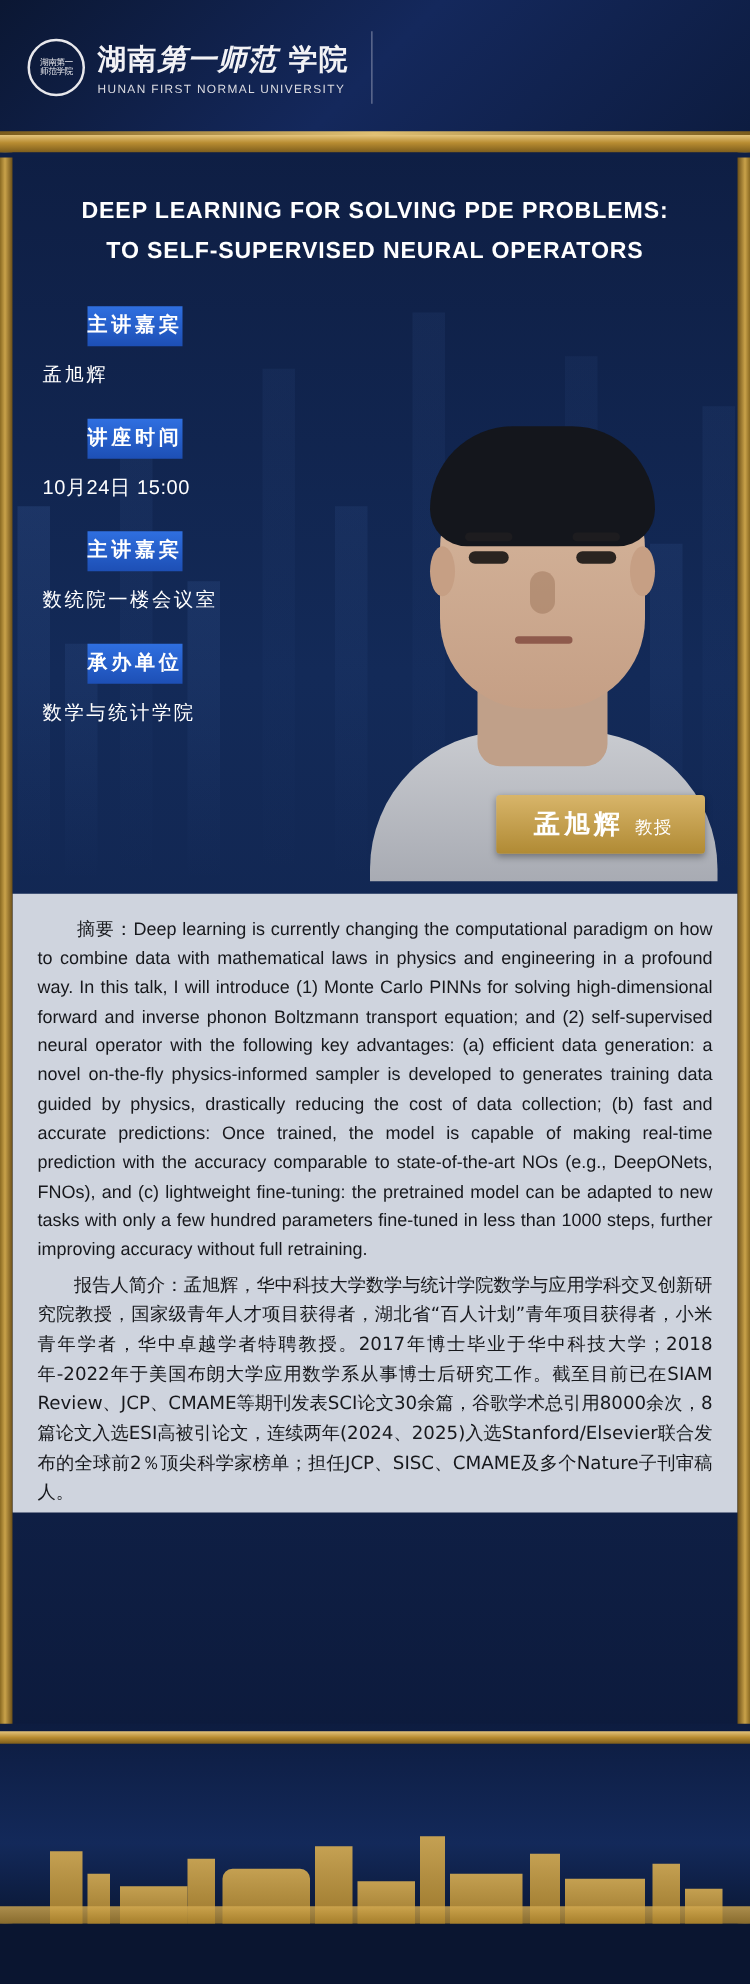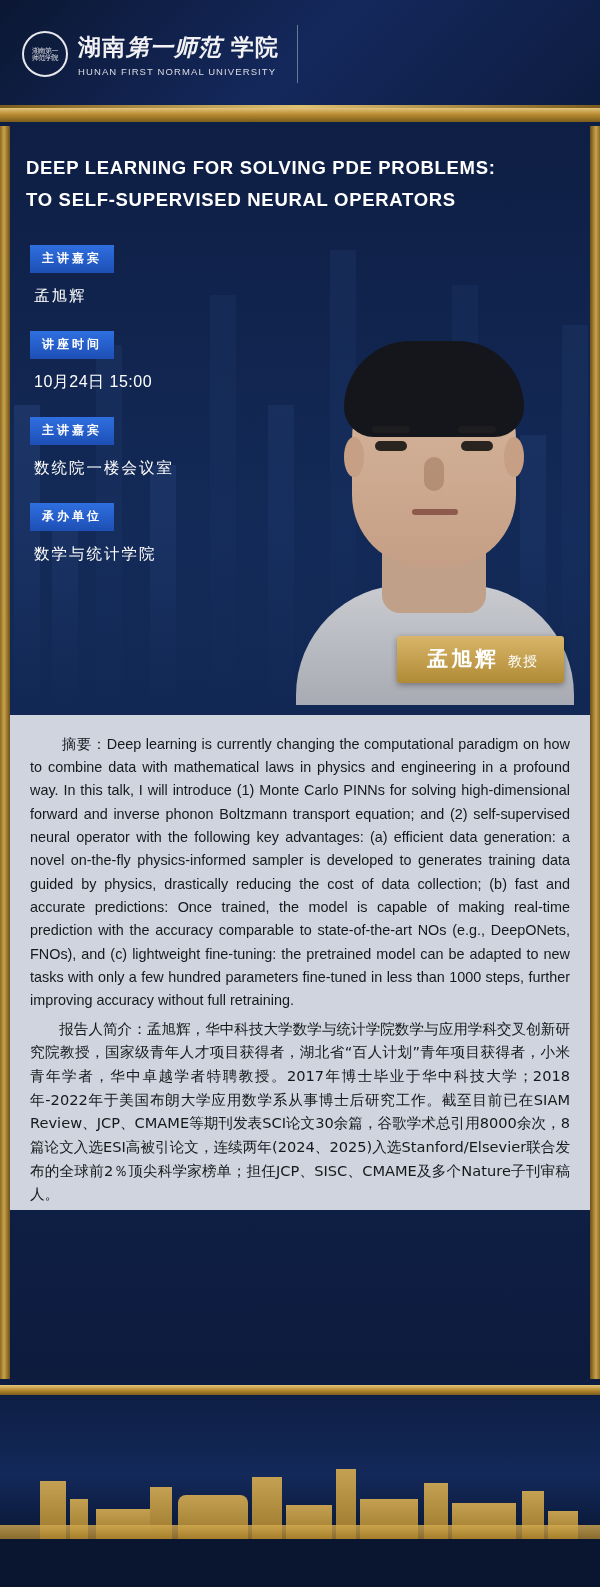--- a/index.html
+++ b/index.html
@@ -78,20 +78,21 @@
     position:relative;
   }
   .gold-band:after{
     content:""; position:absolute; left:0; right:0; bottom:-4px; height:4px;
     background:#0e1f46;
   }
 
   
   .title-block {
     padding:30px 26px 20px;
+    text-align:center;
   }
   .title-line {
     color:#ffffff;
     font-size:18.5px;
     font-weight:bold;
     letter-spacing:.7px;
     line-height:1.75;
     text-transform:uppercase;
     font-family:"Liberation Sans", sans-serif;
   }
@@ -106,23 +107,24 @@
     position:absolute; bottom:0; width:26px;
     background:linear-gradient(180deg, rgba(90,135,215,.30), rgba(30,60,130,0));
   }
   .info {
     position:absolute; left:30px; top:8px; width:270px; z-index:3;
   }
   .label-chip {
     display:inline-block;
     background:linear-gradient(180deg,#2f6fe0,#1d4fb5);
     color:#fff;
-    font-size:12px; font-weight:bold; letter-spacing:3px;
-    padding:5px 12px 6px;
-    font-family:"DejaVu Sans", sans-serif;
+    font-size:16px; font-weight:bold; letter-spacing:3px;
+    padding:5px 0 6px;
+    font-family:"DejaVu Sans", sans-serif;
+    margin-left:40px;
   }
   .field-value {
     color:#ffffff;
     font-size:15.5px;
     letter-spacing:2px;
     margin:13px 0 24px 4px;
     font-family:"DejaVu Sans", sans-serif;
   }
   .field-value.latin { letter-spacing:0.5px; font-family:"Liberation Sans", sans-serif; font-size:16px;}
 

